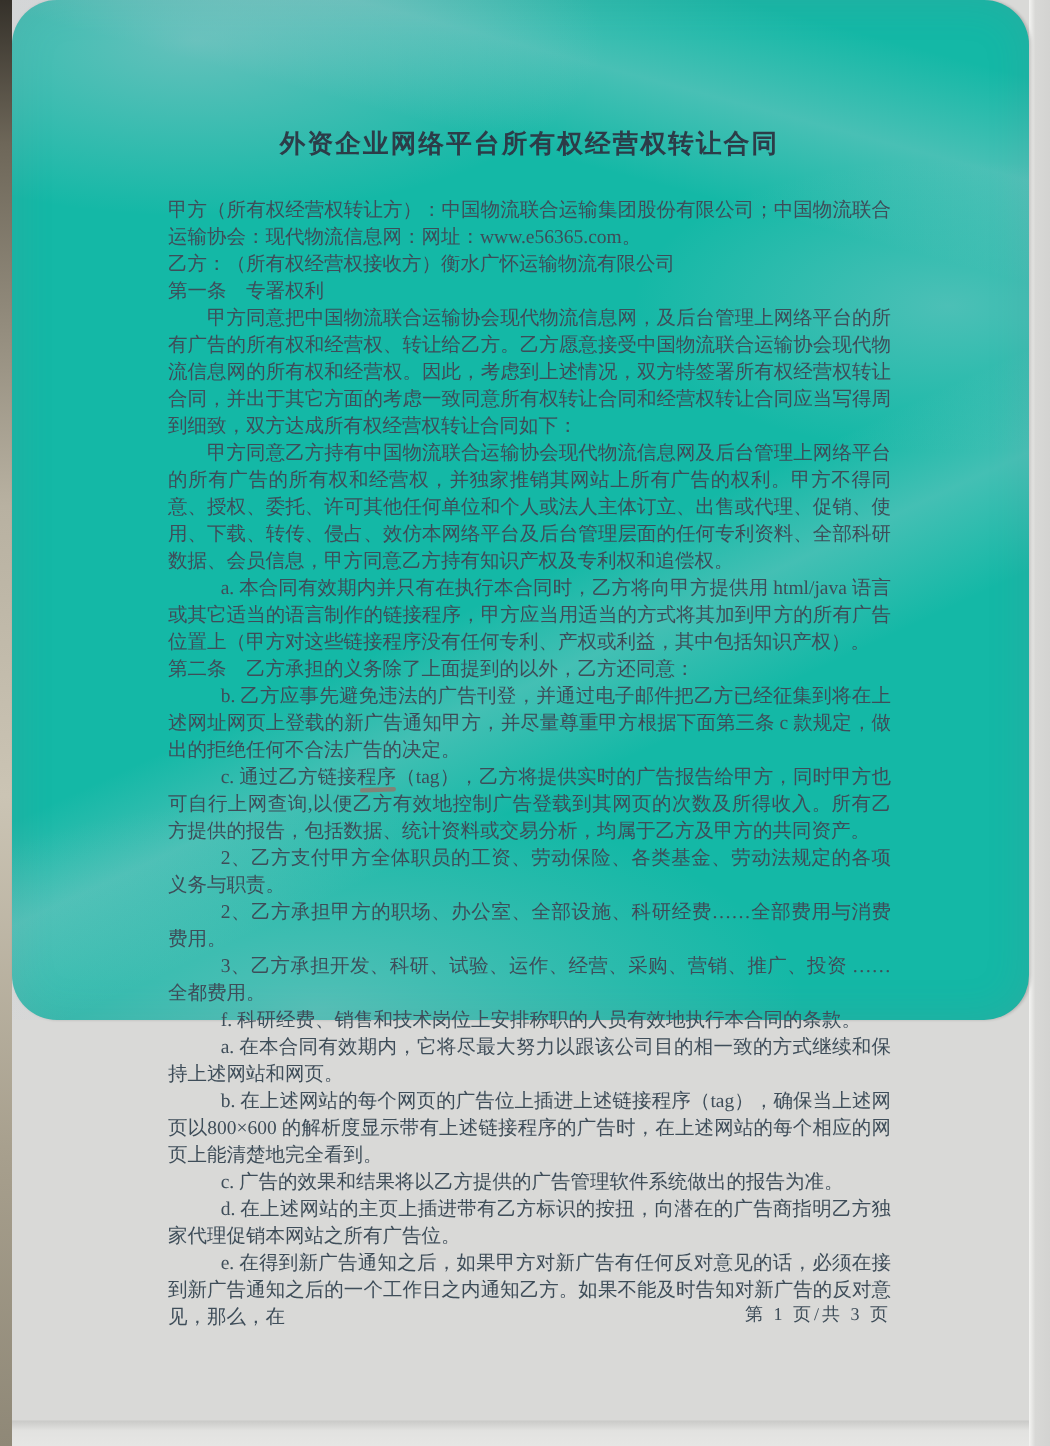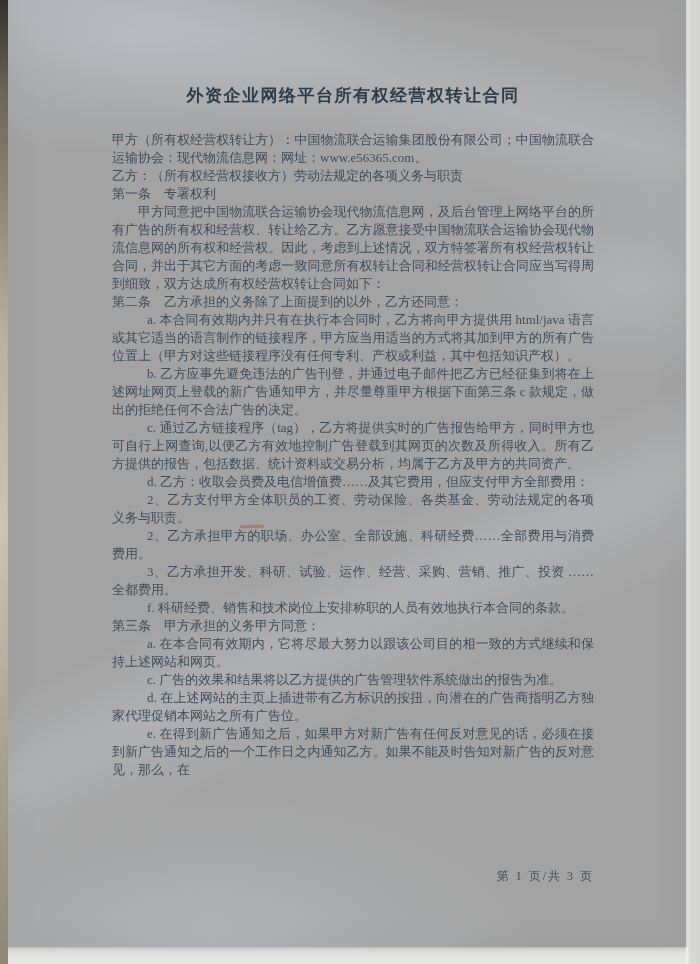--- a/index.html
+++ b/index.html
@@ -20,23 +20,24 @@
   .edge-right{
     position:absolute;right:0;top:0;width:14px;height:964px;
     background:linear-gradient(90deg,#f4f4f2 0%,#d8d8d6 30%,#d3d3d1 100%);
   }
   .edge-bottom{
     position:absolute;left:8px;bottom:0;width:678px;height:17px;
     background:linear-gradient(180deg,#c9c9c7 0%,#e2e2e0 40%,#e6e6e4 100%);
   }
   
   .paper{
-    position:absolute;left:8px;top:0;width:678px;height:947px;
-    background:#a3a3a3;
+    position:absolute;left:8px;top:0;width:678px;height:680px;
+    background:#14b8a6;
     box-shadow:inset 0 0 28px rgba(120,128,140,.18), 1px 0 2px rgba(0,0,0,.18);
+    border-radius:30px;
   }
   
   .paper::before{
     content:"";position:absolute;inset:0;pointer-events:none;
     background:
       radial-gradient(ellipse 420px 180px at 18% 4%, rgba(198,204,214,.45), transparent 65%),
       radial-gradient(ellipse 300px 140px at 92% 30%, rgba(205,210,220,.30), transparent 70%),
       radial-gradient(ellipse 500px 220px at 30% 99%, rgba(200,206,214,.35), transparent 65%),
       linear-gradient(155deg, transparent 55%, rgba(210,214,222,.25) 62%, transparent 70%),
       linear-gradient(15deg, transparent 78%, rgba(208,212,220,.28) 86%, transparent 94%);
@@ -78,34 +79,34 @@
 <div class="stage">
   <div class="edge-left"></div>
   <div class="edge-right"></div>
   <div class="edge-bottom"></div>
 
   <div class="paper">
     <div class="doc">
       <h1 class="title">外资企业网络平台所有权经营权转让合同</h1>
       <div>
           <div class="para plain">甲方（所有权经营权转让方）：中国物流联合运输集团股份有限公司；中国物流联合运输协会：现代物流信息网：网址：www.e56365.com。</div>
-          <div class="para plain">乙方：（所有权经营权接收方）劳动法规定的各项义务与职责</div>
+          <div class="para plain">乙方：（所有权经营权接收方）衡水广怀运输物流有限公司</div>
           <div class="para heading">第一条　专署权利</div>
           <div class="para indent">甲方同意把中国物流联合运输协会现代物流信息网，及后台管理上网络平台的所有广告的所有权和经营权、转让给乙方。乙方愿意接受中国物流联合运输协会现代物流信息网的所有权和经营权。因此，考虑到上述情况，双方特签署所有权经营权转让合同，并出于其它方面的考虑一致同意所有权转让合同和经营权转让合同应当写得周到细致，双方达成所有权经营权转让合同如下：</div>
+          <div class="para indent">甲方同意乙方持有中国物流联合运输协会现代物流信息网及后台管理上网络平台的所有广告的所有权和经营权，并独家推销其网站上所有广告的权利。甲方不得同意、授权、委托、许可其他任何单位和个人或法人主体订立、出售或代理、促销、使用、下载、转传、侵占、效仿本网络平台及后台管理层面的任何专利资料、全部科研数据、会员信息，甲方同意乙方持有知识产权及专利权和追偿权。</div>
+          <div class="para item">a. 本合同有效期内并只有在执行本合同时，乙方将向甲方提供用 html/java 语言或其它适当的语言制作的链接程序，甲方应当用适当的方式将其加到甲方的所有广告位置上（甲方对这些链接程序没有任何专利、产权或利益，其中包括知识产权）。</div>
           <div class="para heading">第二条　乙方承担的义务除了上面提到的以外，乙方还同意：</div>
-          <div class="para item">a. 本合同有效期内并只有在执行本合同时，乙方将向甲方提供用 html/java 语言或其它适当的语言制作的链接程序，甲方应当用适当的方式将其加到甲方的所有广告位置上（甲方对这些链接程序没有任何专利、产权或利益，其中包括知识产权）。</div>
           <div class="para item">b. 乙方应事先避免违法的广告刊登，并通过电子邮件把乙方已经征集到将在上述网址网页上登载的新广告通知甲方，并尽量尊重甲方根据下面第三条 c 款规定，做出的拒绝任何不合法广告的决定。</div>
           <div class="para item">c. 通过乙方链接程序（tag），乙方将提供实时的广告报告给甲方，同时甲方也可自行上网查询,以便乙方有效地控制广告登载到其网页的次数及所得收入。所有乙方提供的报告，包括数据、统计资料或交易分析，均属于乙方及甲方的共同资产。</div>
-          <div class="para item">d. 乙方：收取会员费及电信增值费……及其它费用，但应支付甲方全部费用：</div>
           <div class="para item">2、乙方支付甲方全体职员的工资、劳动保险、各类基金、劳动法规定的各项义务与职责。</div>
           <div class="para item">2、乙方承担甲方的职场、办公室、全部设施、科研经费……全部费用与消费费用。</div>
           <div class="para item">3、乙方承担开发、科研、试验、运作、经营、采购、营销、推广、投资 ……全都费用。</div>
           <div class="para item">f. 科研经费、销售和技术岗位上安排称职的人员有效地执行本合同的条款。</div>
-          <div class="para heading">第三条　甲方承担的义务甲方同意：</div>
           <div class="para item">a. 在本合同有效期内，它将尽最大努力以跟该公司目的相一致的方式继续和保持上述网站和网页。</div>
+          <div class="para item">b. 在上述网站的每个网页的广告位上插进上述链接程序（tag），确保当上述网页以800×600 的解析度显示带有上述链接程序的广告时，在上述网站的每个相应的网页上能清楚地完全看到。</div>
           <div class="para item">c. 广告的效果和结果将以乙方提供的广告管理软件系统做出的报告为准。</div>
           <div class="para item">d. 在上述网站的主页上插进带有乙方标识的按扭，向潜在的广告商指明乙方独家代理促销本网站之所有广告位。</div>
           <div class="para item">e. 在得到新广告通知之后，如果甲方对新广告有任何反对意见的话，必须在接到新广告通知之后的一个工作日之内通知乙方。如果不能及时告知对新广告的反对意见，那么，在</div>
         </div>
     </div>
     <div class="footer">第 1 页/共 3 页</div>
     <div class="red-mark"></div>
   </div>
 </div>
 

